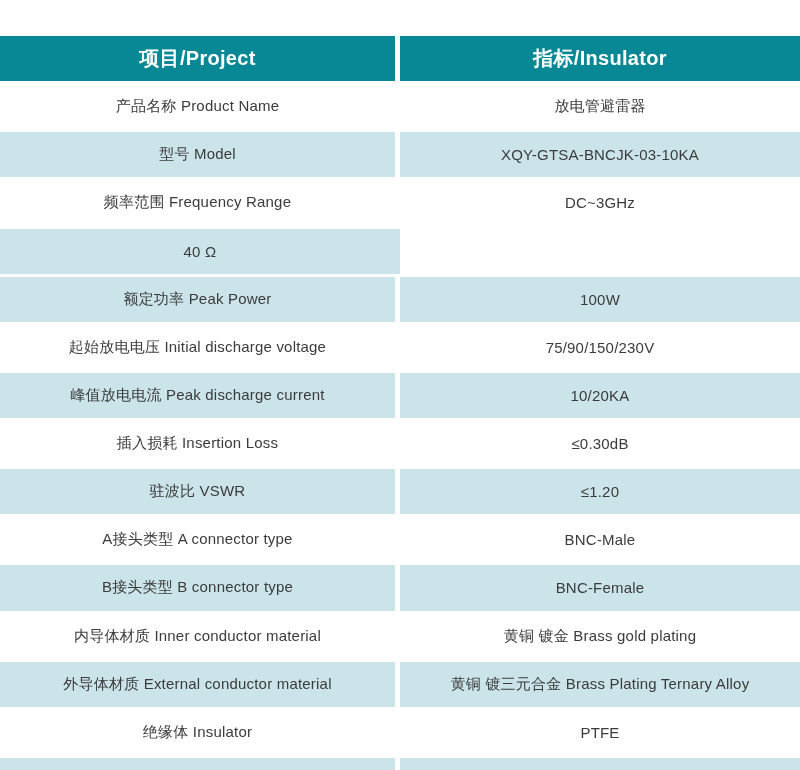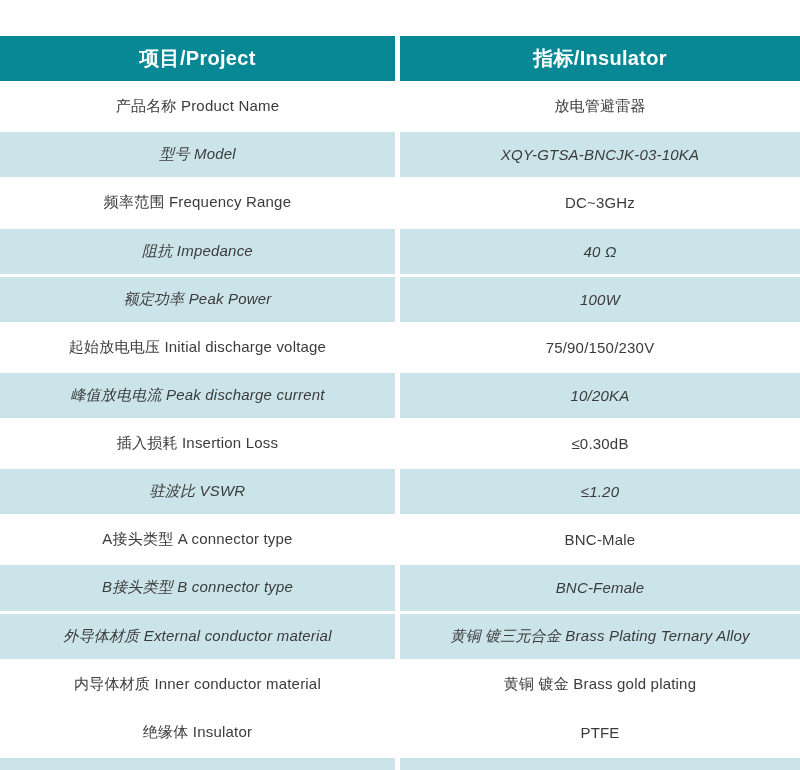--- a/index.html
+++ b/index.html
@@ -41,21 +41,20 @@
     color:var(--text);
     white-space:nowrap;
     overflow:hidden;
     letter-spacing:0.2px;
   }
   .cell.left{
     border-right:5px solid var(--divider);
   }
   .row.alt .cell{
     background:var(--alt-bg);
-    font-style:italic;
   }
   .row.header-row .cell{
     background:var(--header-bg);
     color:var(--header-text);
     font-weight:700;
     font-size:20px;
     letter-spacing:0.3px;
   }
   .hl{
     background:var(--hl-bg);
@@ -80,21 +79,20 @@
       <div class="cell left">型号 Model</div>
       <div class="cell">XQY-GTSA-BNCJK-03-10KA</div>
     </div>
 
     <div class="row">
       <div class="cell left">频率范围 Frequency Range</div>
       <div class="cell">DC~3GHz</div>
     </div>
 
     <div class="row alt">
-      <div class="cell left">阻抗 Impedance</div>
       <div class="cell">40 Ω</div>
     </div>
 
 
     <div class="row alt">
       <div class="cell left">额定功率 Peak Power</div>
       <div class="cell">100W</div>
     </div>
 
     <div class="row">
@@ -120,28 +118,28 @@
     <div class="row">
       <div class="cell left">A接头类型  A connector type</div>
       <div class="cell">BNC-Male</div>
     </div>
 
     <div class="row alt">
       <div class="cell left">B接头类型  B connector type</div>
       <div class="cell">BNC-Female</div>
     </div>
 
+    <div class="row">
+      <div class="cell left">内导体材质 Inner conductor material</div>
+      <div class="cell">黄铜 镀金 Brass gold plating</div>
+    </div>
+
     <div class="row alt">
       <div class="cell left">外导体材质 External conductor material</div>
       <div class="cell">黄铜 镀三元合金 Brass Plating Ternary Alloy</div>
-    </div>
-
-    <div class="row">
-      <div class="cell left">内导体材质 Inner conductor material</div>
-      <div class="cell">黄铜 镀金 Brass gold plating</div>
     </div>
 
     <div class="row">
       <div class="cell left">绝缘体 Insulator</div>
       <div class="cell">PTFE</div>
     </div>
 
     <div class="row alt">
       <div class="cell left">
         <span>重 </span>

